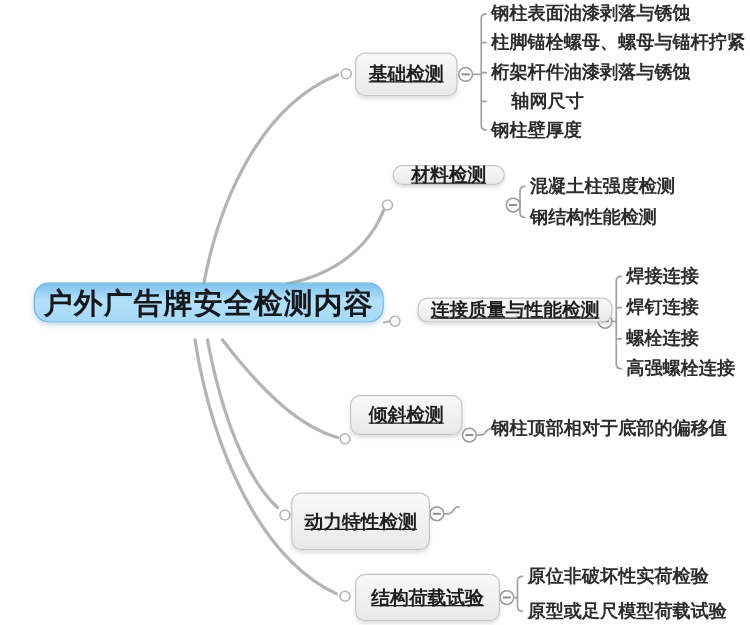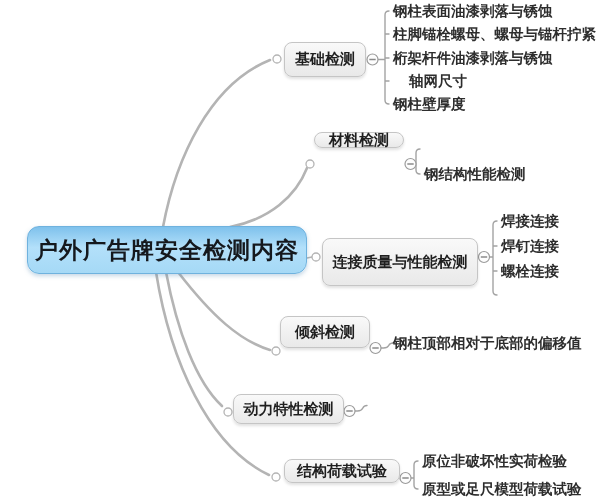--- a/index.html
+++ b/index.html
@@ -28,20 +28,21 @@
     font-size:23px;font-weight:bold;letter-spacing:1px;
     box-shadow:0 2px 4px rgba(90,140,180,.35);
   }
   .branch{
     background:linear-gradient(180deg,var(--node-fill-top,#f9f9f9) 0%,var(--node-fill-bottom,#e9e9e9) 100%);
     border:1px solid var(--node-border,#c5c5c5);
     border-radius:8px;
     color:var(--node-text,#1f1f1f);
     font-size:15px;font-weight:bold;
     box-shadow:0 2px 3px rgba(0,0,0,.12);
+    text-decoration:underline;
   }
   .leaf{
     position:absolute;transform:translateY(-50%);
     white-space:nowrap;font-size:14.5px;font-weight:bold;
     color:var(--leaf-text,#2d2d2d);
     text-align:center;
   }
 </style>
 </head>
 <body>
@@ -90,40 +91,42 @@
     <g class="collapse">
       <circle cx="349.5" cy="411" r="5.5"></circle>
         <line x1="346.3" y1="411" x2="352.7" y2="411"></line>
     </g>
     <g class="collapse">
       <circle cx="405.5" cy="478" r="5.5"></circle>
         <line x1="402.3" y1="478" x2="408.7" y2="478"></line>
     </g>
   </svg>
 
-  <div class="node central" style="left:27px;top:226px;width:280px;height:48px">户外广告牌安全检测内容</div>
+  <div class="node central" style="left:27px;top:226px;width:280px;height:32px">户外广告牌安全检测内容</div>
 
   <div class="node branch" style="left:284px;top:42px;width:82px;height:35px">基础检测</div>
   <div class="node branch" style="left:314px;top:132px;width:90px;height:16px">材料检测</div>
-  <div class="node branch" style="left:322px;top:238px;width:156px;height:48px">连接质量与性能检测</div>
+  <div class="node branch" style="left:334px;top:238px;width:156px;height:20px">连接质量与性能检测</div>
   <div class="node branch" style="left:280px;top:316px;width:90px;height:32px">倾斜检测</div>
-  <div class="node branch" style="left:233px;top:394px;width:111px;height:30px">动力特性检测</div>
-  <div class="node branch" style="left:284px;top:459px;width:116px;height:24px">结构荷载试验</div>
+  <div class="node branch" style="left:233px;top:394px;width:111px;height:46px">动力特性检测</div>
+  <div class="node branch" style="left:284px;top:459px;width:116px;height:38px">结构荷载试验</div>
 
   <div class="leaf" style="left:393px;top:11px">钢柱表面油漆剥落与锈蚀</div>
   <div class="leaf" style="left:393px;top:34px">柱脚锚栓螺母、螺母与锚杆拧紧</div>
   <div class="leaf" style="left:393px;top:58px">桁架杆件油漆剥落与锈蚀</div>
   <div class="leaf" style="left:409px;top:81px">轴网尺寸</div>
   <div class="leaf" style="left:393px;top:104px">钢柱壁厚度</div>
 
+  <div class="leaf" style="left:424px;top:149px">混凝土柱强度检测</div>
   <div class="leaf" style="left:424px;top:174px">钢结构性能检测</div>
 
   <div class="leaf" style="left:501px;top:221px">焊接连接</div>
   <div class="leaf" style="left:501px;top:246px">焊钉连接</div>
   <div class="leaf" style="left:501px;top:271px">螺栓连接</div>
+  <div class="leaf" style="left:501px;top:295px">高强螺栓连接</div>
 
   <div class="leaf" style="left:393px;top:343px">钢柱顶部相对于底部的偏移值</div>
 
 
   <div class="leaf" style="left:422px;top:461px">原位非破坏性实荷检验</div>
   <div class="leaf" style="left:422px;top:489px">原型或足尺模型荷载试验</div>
 
 </div>
 
 </body></html>

